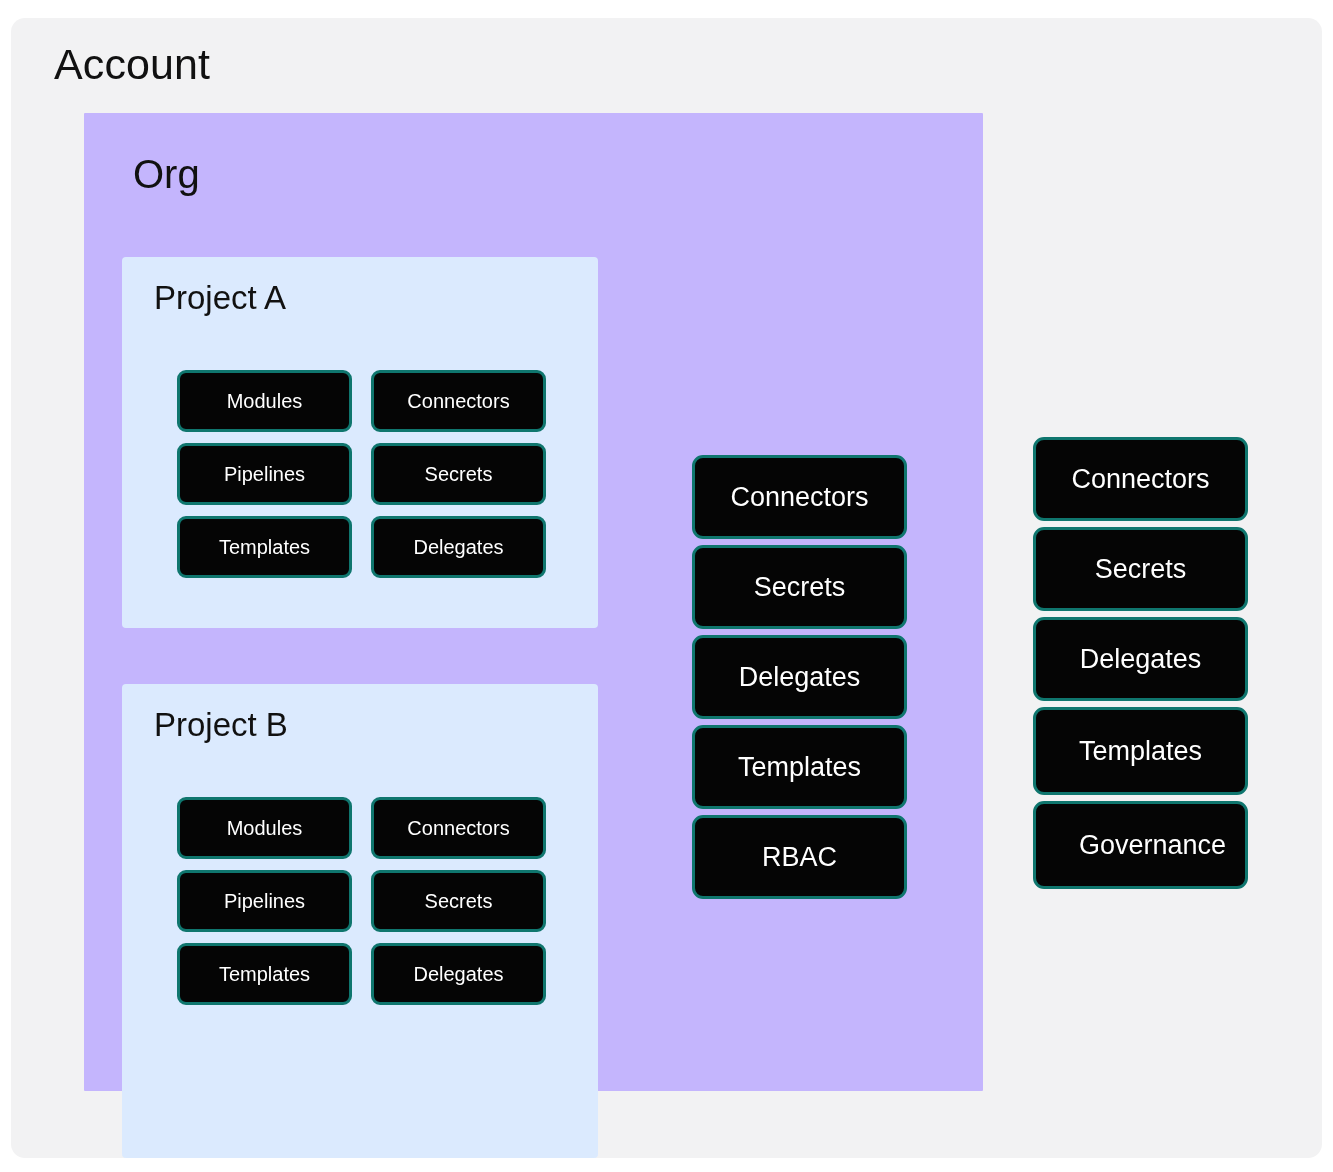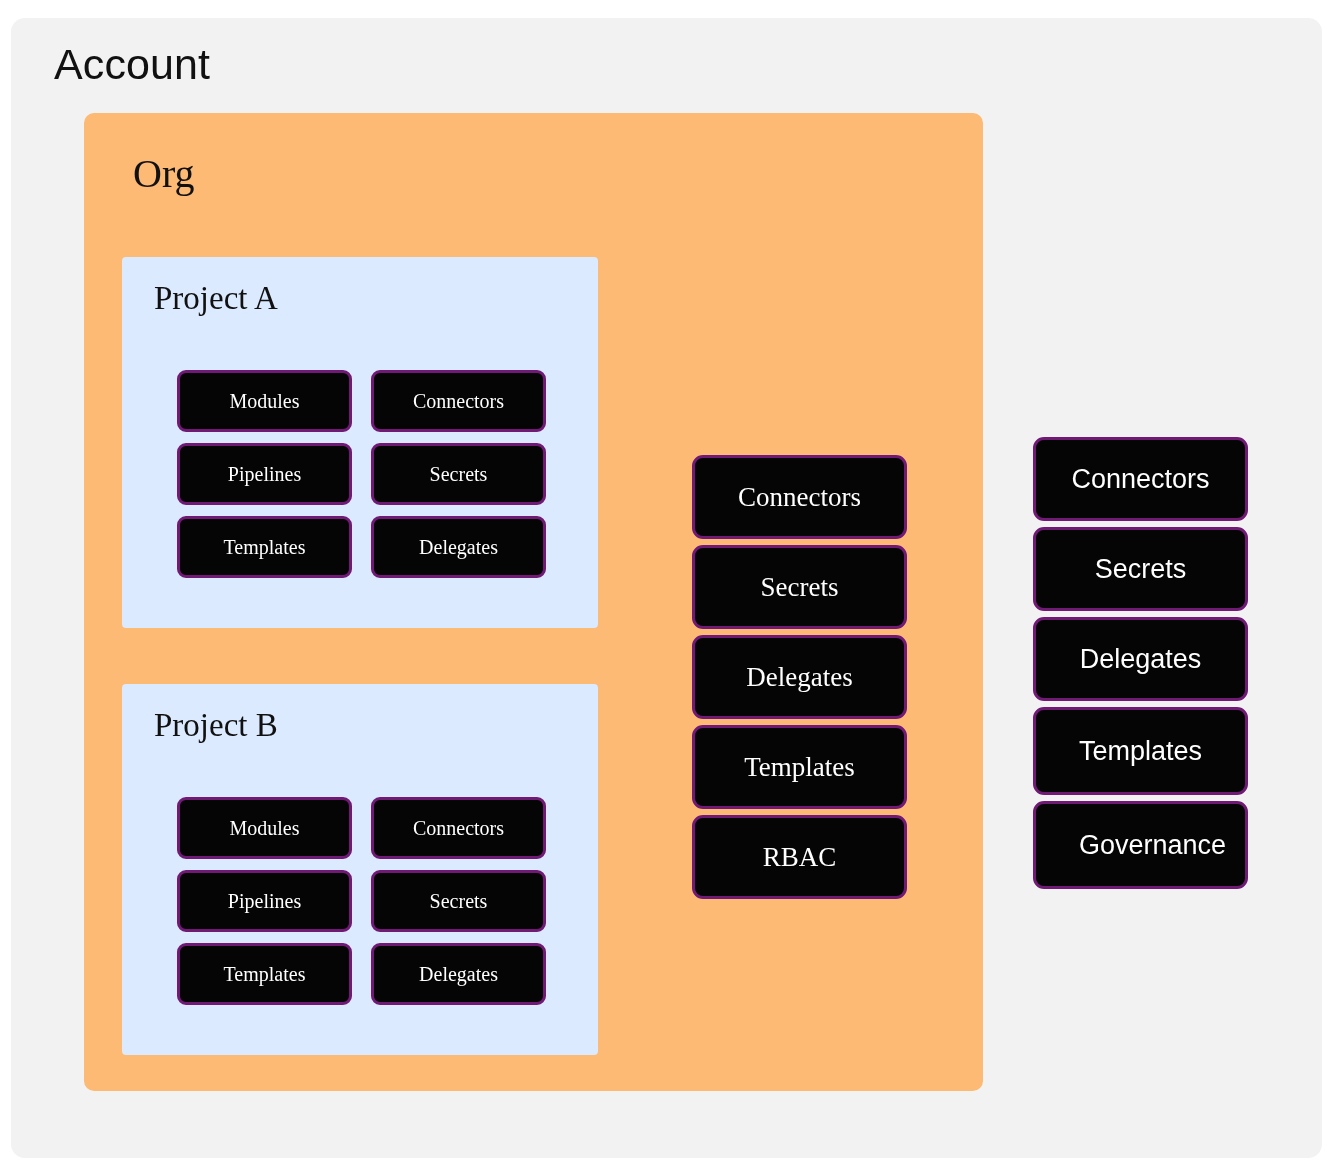--- a/index.html
+++ b/index.html
@@ -45,24 +45,23 @@
     white-space: nowrap;
   }
 
   
   .org-box {
     position: absolute;
     left: 73px;
     top: 95px;
     width: 899px;
     height: 978px;
-    background: #fdba74;
-    border-radius: 10px;
-    box-sizing: border-box;
-    font-family: Liberation Serif, serif;
+    background: #c4b5fd;
+    border-radius: 1px;
+    box-sizing: border-box;
   }
   .org-title {
     position: absolute;
     left: 49px;
     top: 40px;
     font-size: 40px;
     line-height: 1.05;
     color: #111111;
     font-weight: 400;
     white-space: nowrap;
@@ -71,21 +70,21 @@
   
   .project-box {
     position: absolute;
     left: 38px;
     width: 476px;
     background: #dbeafe;
     border-radius: 4px;
     box-sizing: border-box;
   }
   .project-a { top: 144px; height: 371px; }
-  .project-b { top: 571px; height: 371px; }
+  .project-b { top: 571px; height: 474px; }
 
   .project-title {
     position: absolute;
     left: 32px;
     top: 24px;
     font-size: 33px;
     line-height: 1.05;
     color: #111111;
     font-weight: 400;
     white-space: nowrap;
@@ -98,21 +97,21 @@
     top: 113px;
     display: grid;
     grid-template-columns: 175px 175px;
     column-gap: 19px;
     row-gap: 11px;
   }
 
   
   .chip {
     background: #050505;
-    border: 3px solid #701a75;
+    border: 3px solid #0f766e;
     border-radius: 9px;
     color: #ffffff;
     display: flex;
     align-items: center;
     justify-content: center;
     box-sizing: border-box;
     text-align: center;
     user-select: none;
   }
   .chip-sm {

